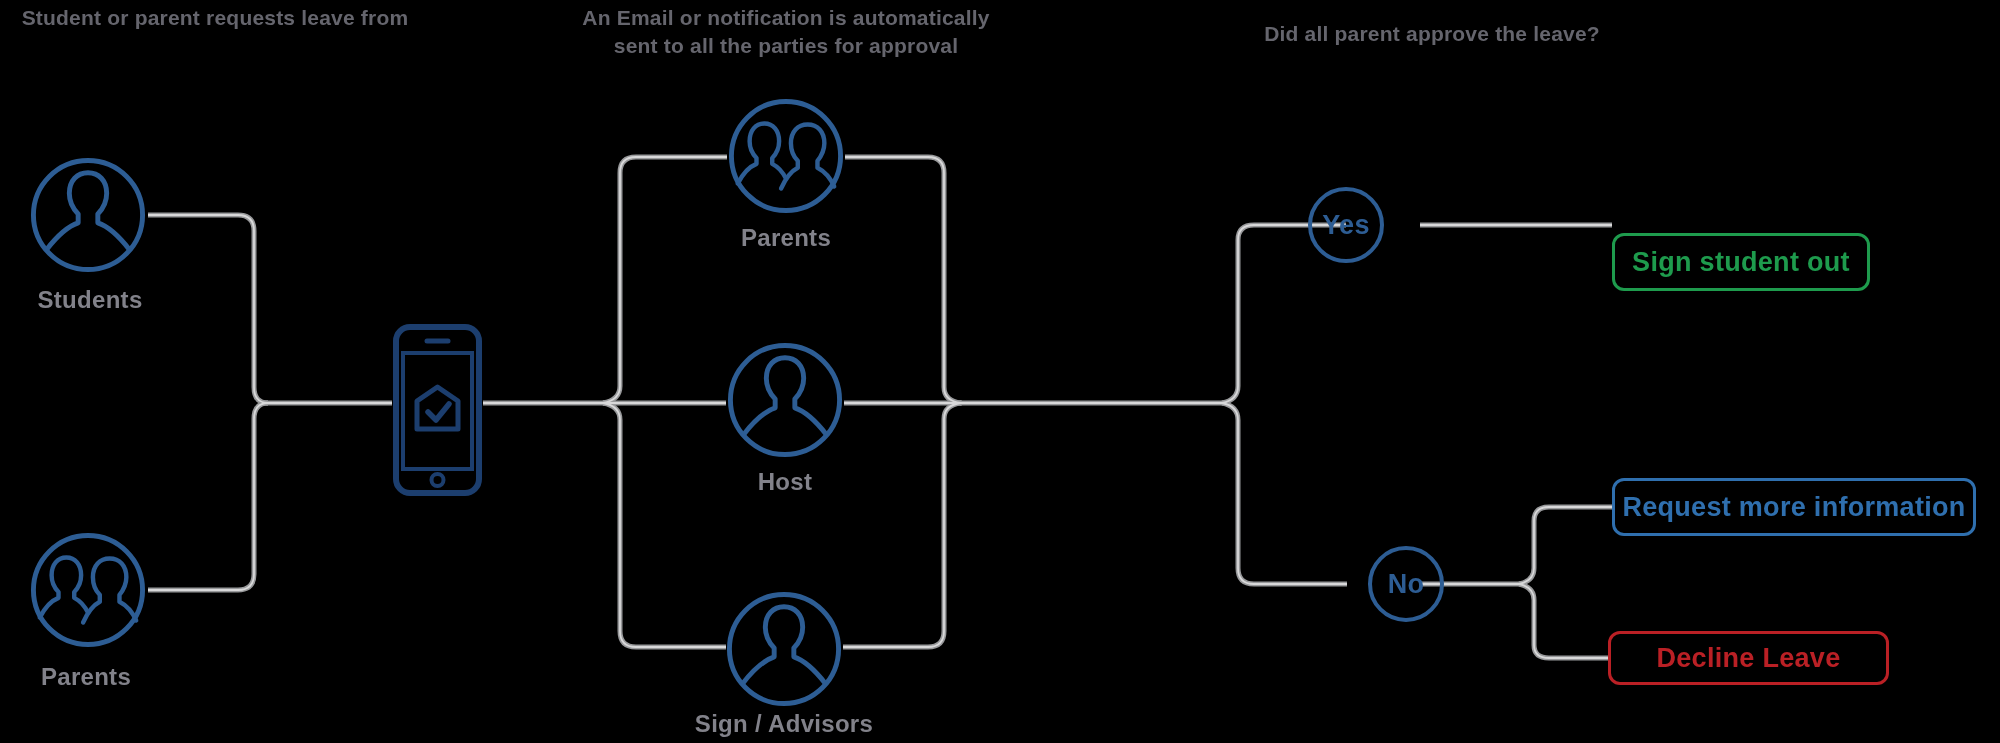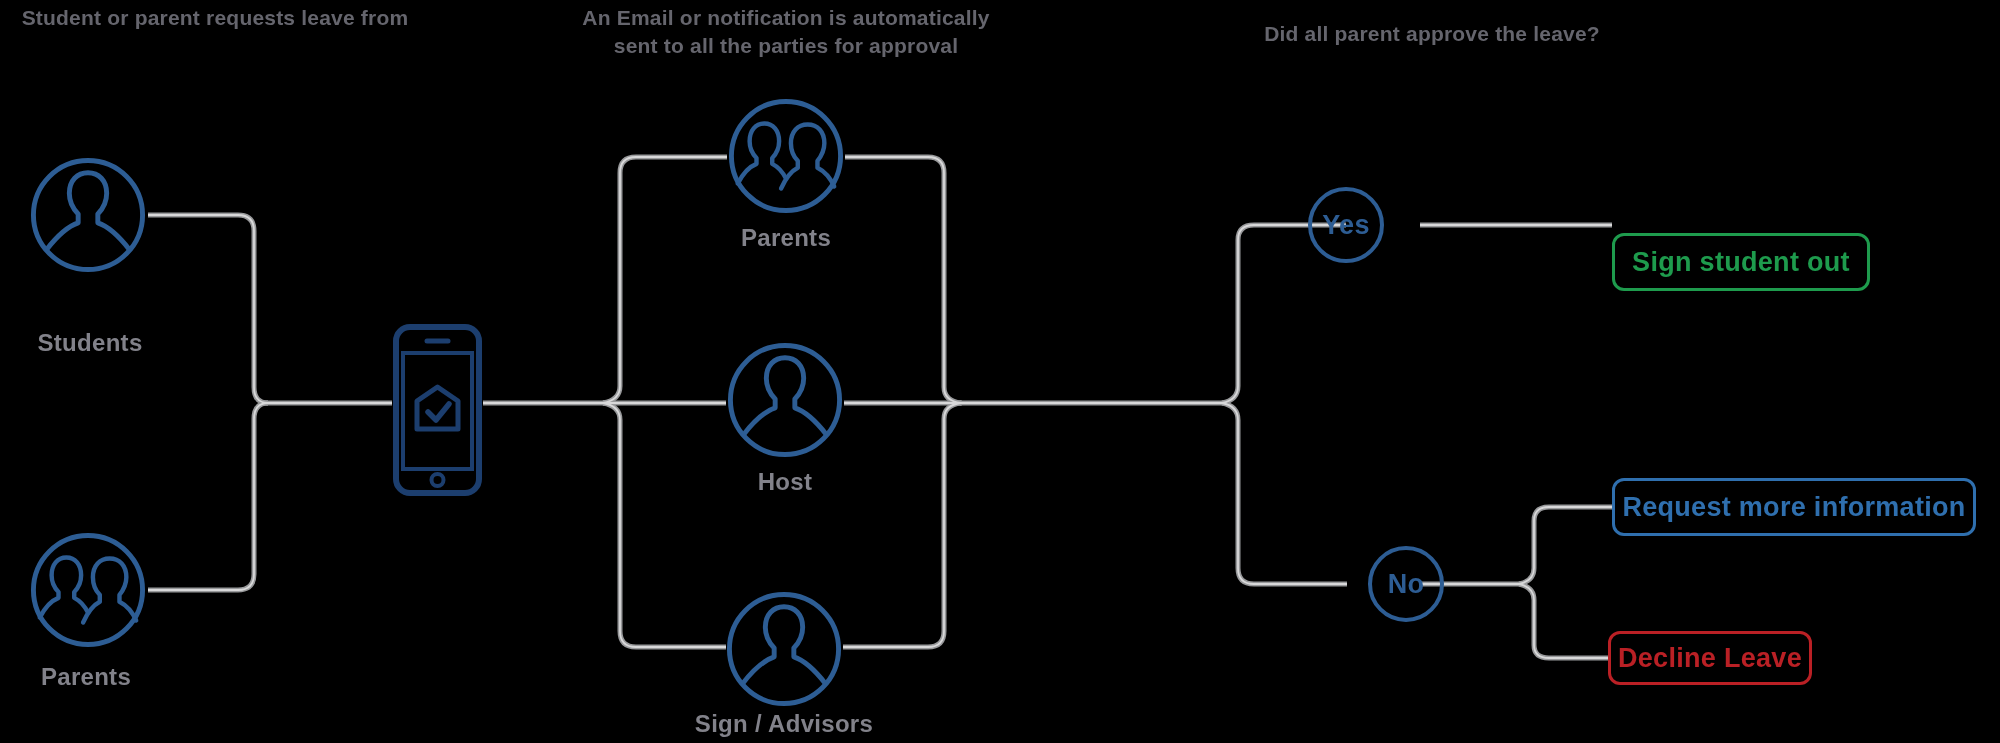--- a/index.html
+++ b/index.html
@@ -50,21 +50,21 @@
     box-sizing:border-box;
     border-radius:12px;
     display:flex;align-items:center;justify-content:center;
     font-size:27px;font-weight:700;
     letter-spacing:.3px;
     background:transparent;
     white-space:nowrap;
   }
   .btn-green{border:3px solid #1e9b4d;color:#1e9b4d;width:258px;height:58px;left:1612px;top:194px;margin-top:39px;}
   .btn-blue {border:3px solid #2f6fae;color:#2f6fae;width:364px;height:58px;left:1612px;top:478px;}
-  .btn-red  {border:3.5px solid #ba2025;color:#ba2025;width:204px;height:54px;left:1608px;top:631px;}
+  .btn-red  {border:3.5px solid #ba2025;color:#ba2025;width:281px;height:54px;left:1608px;top:631px;}
 </style>
 </head>
 <body>
 
 <div class="diagram">
 
   <svg class="connectors" width="2000" height="743" viewBox="0 0 2000 743" aria-hidden="true">
     <defs>
       <g id="net" fill="none">
 
@@ -134,21 +134,21 @@
   </div>
   <div class="step-heading" style="left:786px;top:4px;">
     <div>An Email or notification is automatically</div>
     <div>sent to all the parties for approval</div>
   </div>
   <div class="step-heading" style="left:1432px;top:20px;">Did all parent approve the leave?</div>
 
   <svg class="node-icon" style="left:29px;top:156px;" width="118" height="118">
       <use href="#sym-person"></use>
     </svg>
-  <div class="node-label" style="left:90px;top:286px;margin-top:43px;">Students</div>
+  <div class="node-label" style="left:90px;top:286px;">Students</div>
 
   <svg class="node-icon" style="left:29px;top:531px;" width="118" height="118">
       <use href="#sym-people"></use>
     </svg>
   <div class="node-label" style="left:86px;top:663px;">Parents</div>
 
   <svg class="phone-icon" style="left:392px;top:323px;" width="91" height="174">
       <use href="#sym-phone"></use>
     </svg>
 

